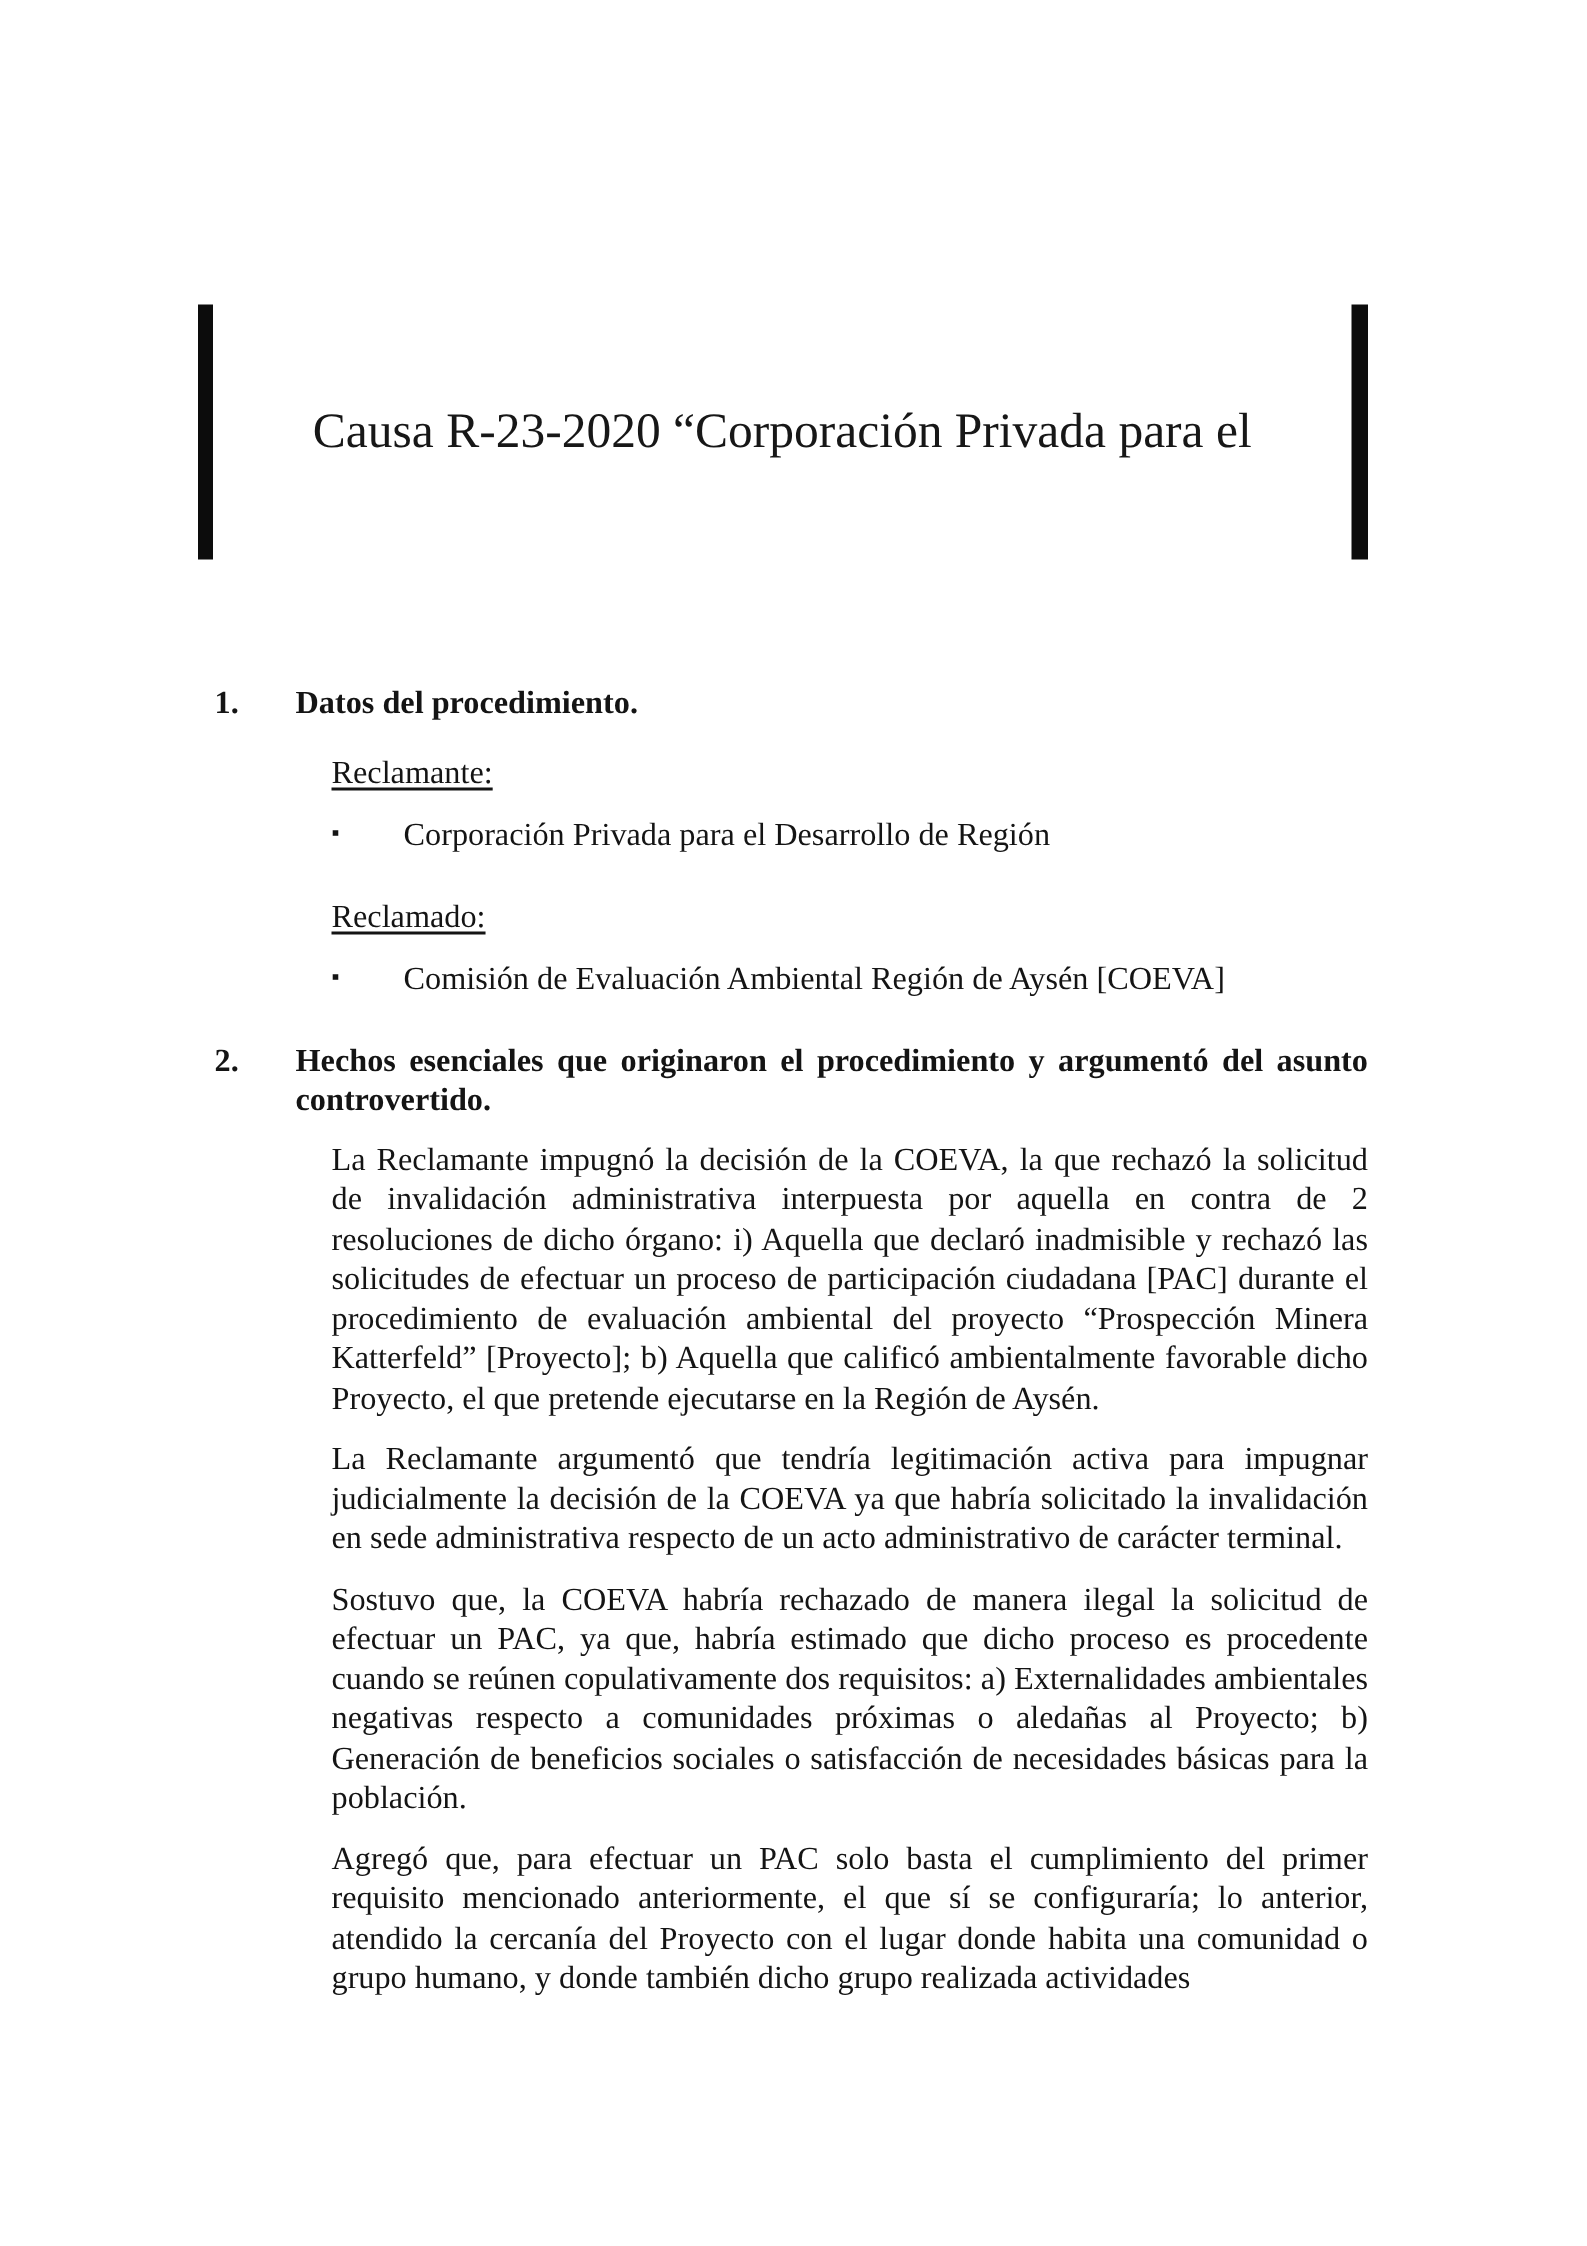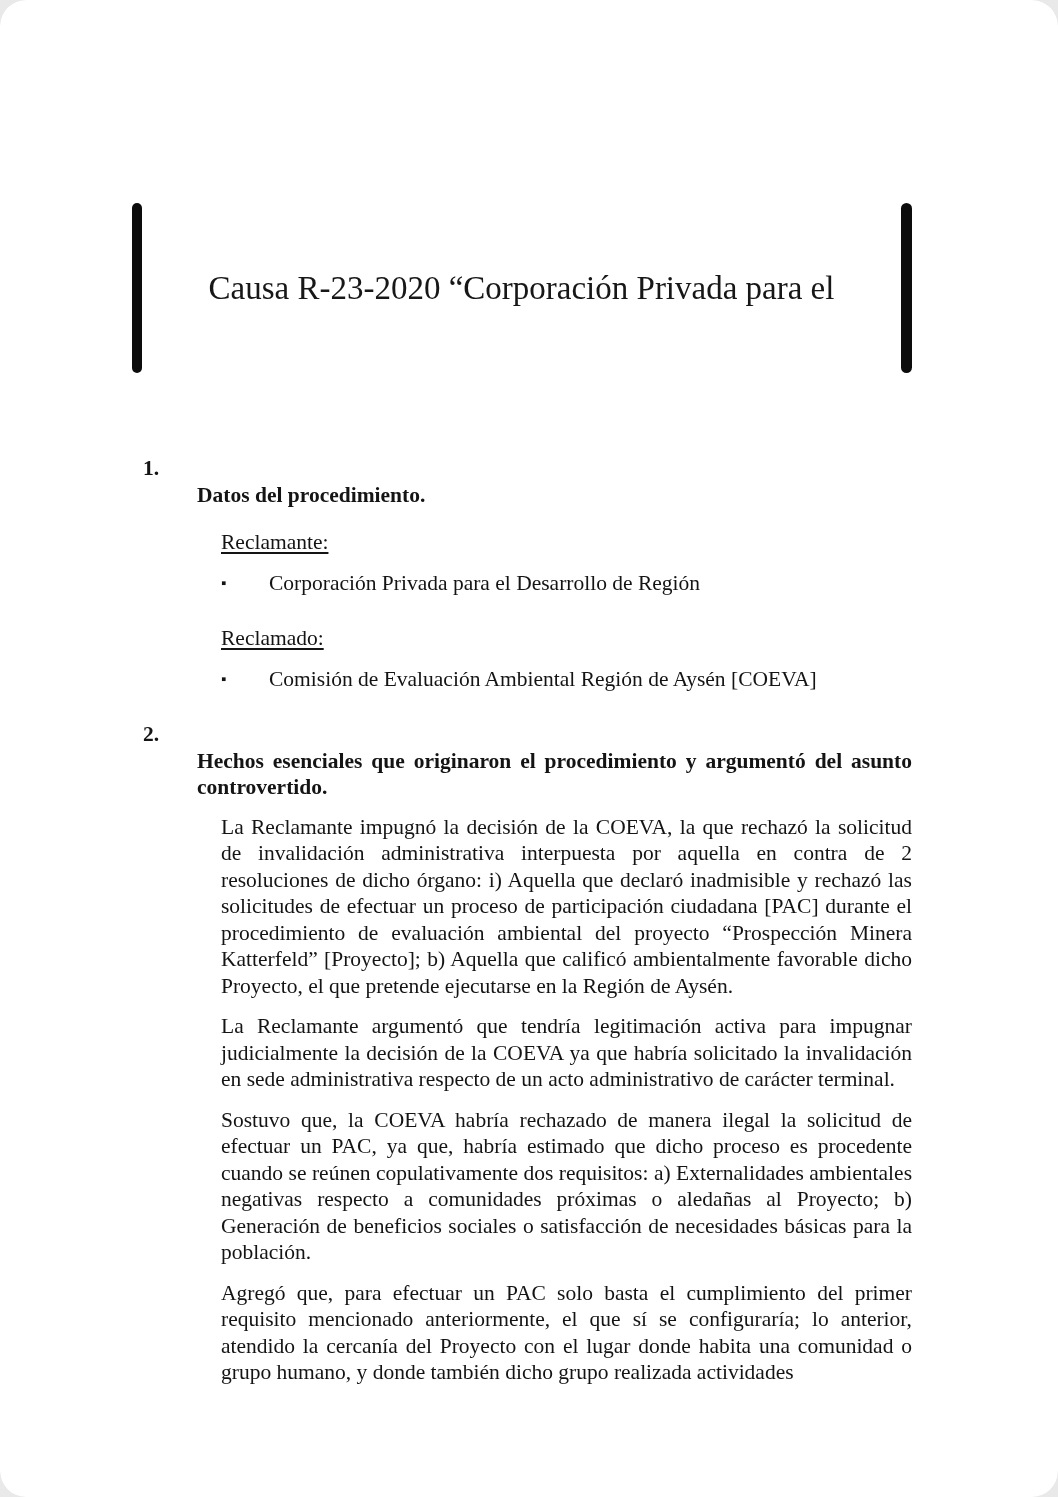--- a/index.html
+++ b/index.html
@@ -1,15 +1,15 @@
 <!DOCTYPE html>
 <html><head>
 <meta charset="utf-8">
 <style>
-  * { margin: 0; padding: 0; box-sizing: border-box; border-radius: 26px; }
+  * { margin: 0; padding: 0; box-sizing: border-box; }
   html, body { background: #e9e9e9; }
   .page {
     position: relative;
     width: 1058px;
     height: 1497px;
     background: #ffffff;
     color: #141414;
     font-family: "Liberation Serif", "DejaVu Serif", serif;
     overflow: hidden;
     margin: 0 auto;
@@ -57,21 +57,20 @@
     display: flex;
     font-weight: bold;
     margin-bottom: 20px;
   }
   .sec-num {
     flex: 0 0 54px;
   }
   .sec-head-text {
     flex: 1 1 auto;
     text-align: justify;
-    margin-top: 27px;
   }
 
   .indent { margin-left: 78px; }
 
   .sub-label {
     text-decoration: underline;
     text-decoration-thickness: 1.5px;
     text-underline-offset: 3px;
     margin-bottom: 15px;
   }

